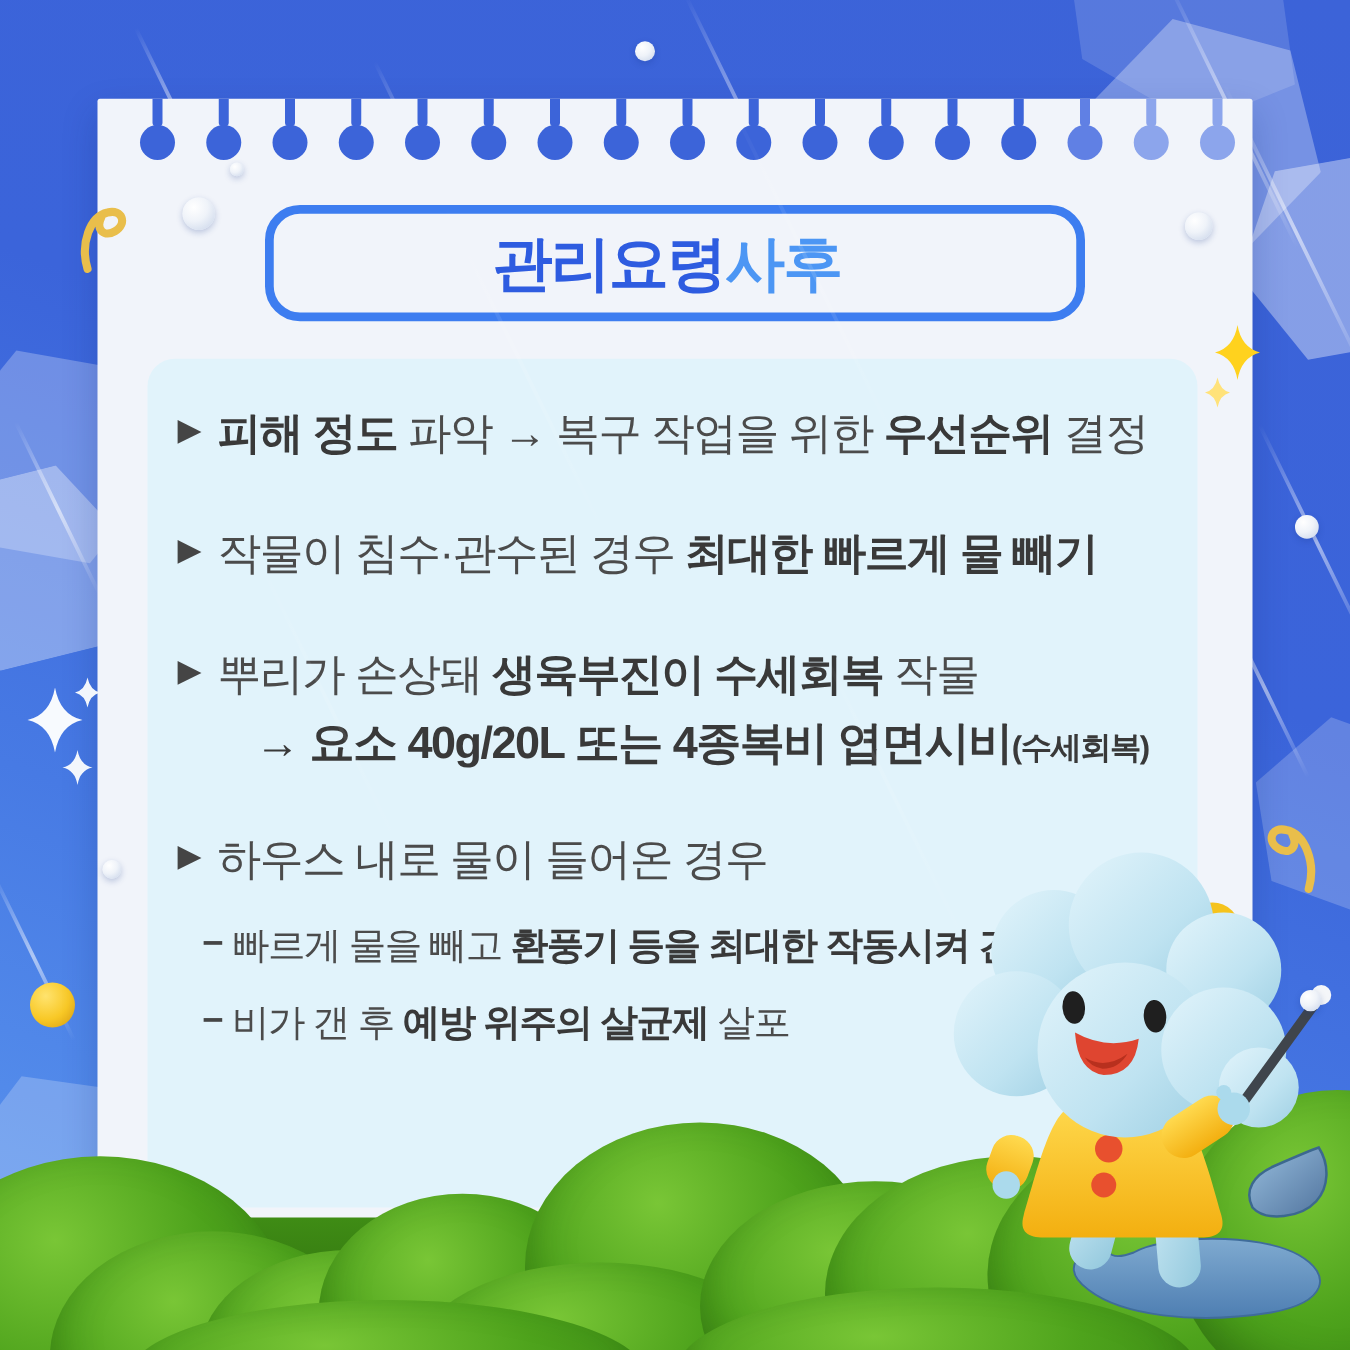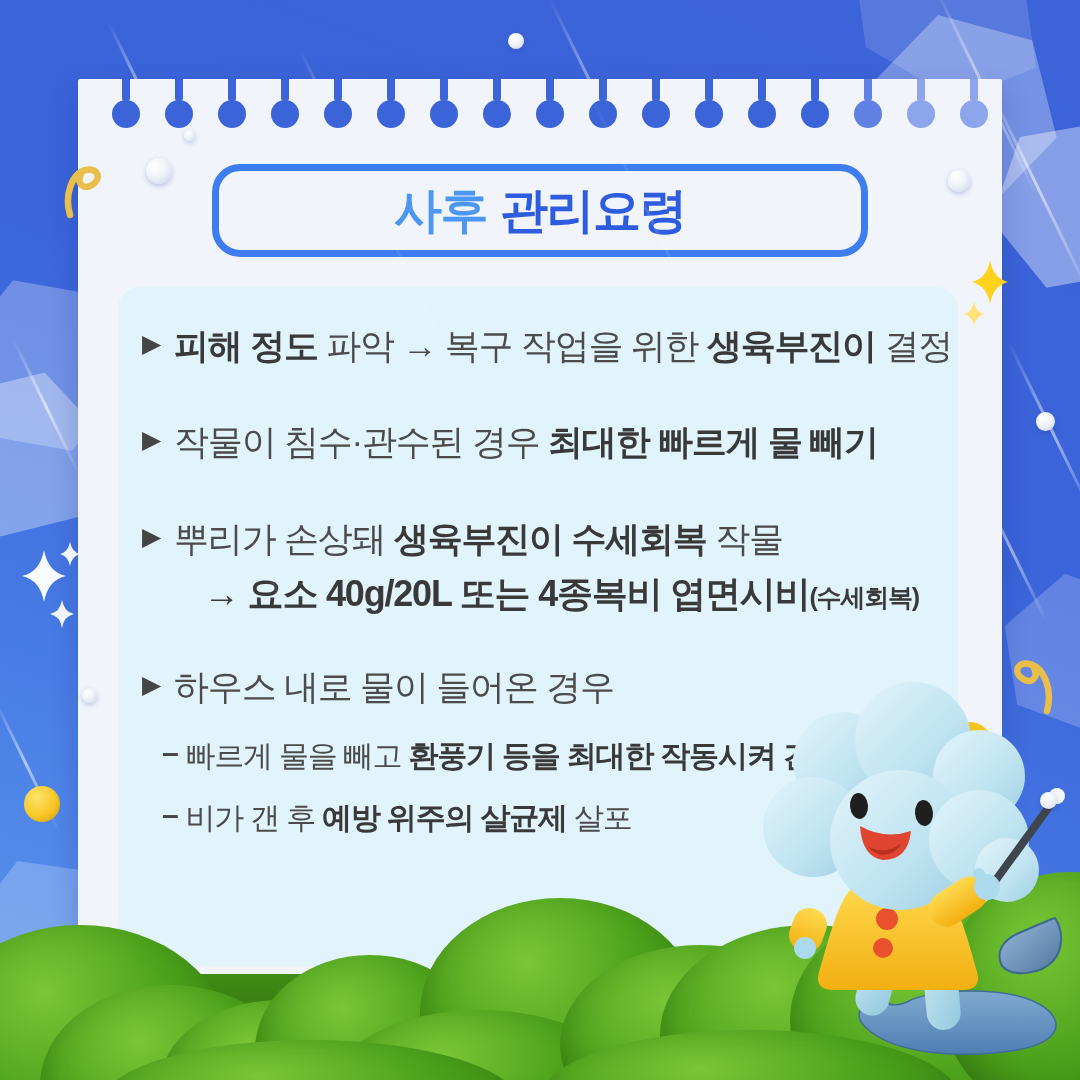--- a/index.html
+++ b/index.html
@@ -88,29 +88,29 @@
     <div class="punch" style="left:521px;"></div>
     <div class="punch" style="left:574px;"></div>
     <div class="punch" style="left:627px;"></div>
     <div class="punch" style="left:680px;"></div>
     <div class="punch" style="left:733px;"></div>
     <div class="punch mid" style="left:786px;"></div>
     <div class="punch light" style="left:839px;"></div>
     <div class="punch light" style="left:892px;"></div>
 
     <div class="badge">
+      <span class="t t2">관리요령</span>
       <span class="t t1">사후</span>
-      <span class="t t2">관리요령</span>
     </div>
 
     <div class="panel">
 
       <div class="row main" style="left:24px;top:36px;">
         <span class="marker">▶</span>
-        <span class="txt"><b>피해 정도</b><span> 파악 → 복구 작업을 위한 </span><b>생육부진이</b><span> 결정</span></span>
+        <span class="txt"><b>피해 정도</b><span> 파악 → 복구 작업을 위한 </span><b>우선순위</b><span> 결정</span></span>
       </div>
 
       <div class="row main" style="left:24px;top:132px;">
         <span class="marker">▶</span>
         <span class="txt"><span>작물이 침수·관수된 경우 </span><b>최대한 빠르게 물 빼기</b></span>
       </div>
 
       <div class="row main" style="left:24px;top:229px;">
         <span class="marker">▶</span>
         <span class="txt"><span>뿌리가 손상돼 </span><b>생육부진이 수세회복</b><span> 작물</span></span>

